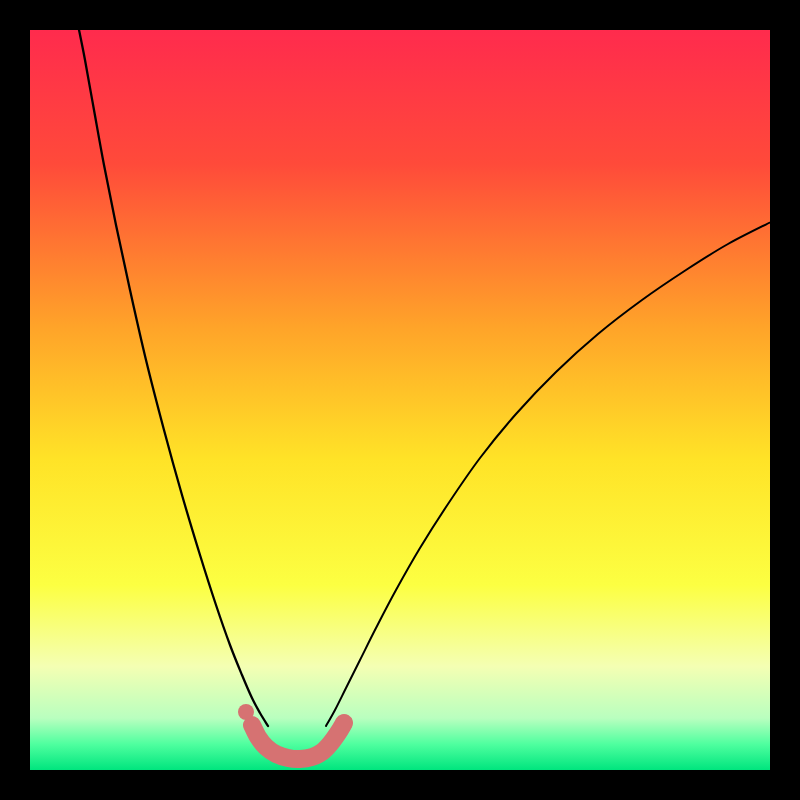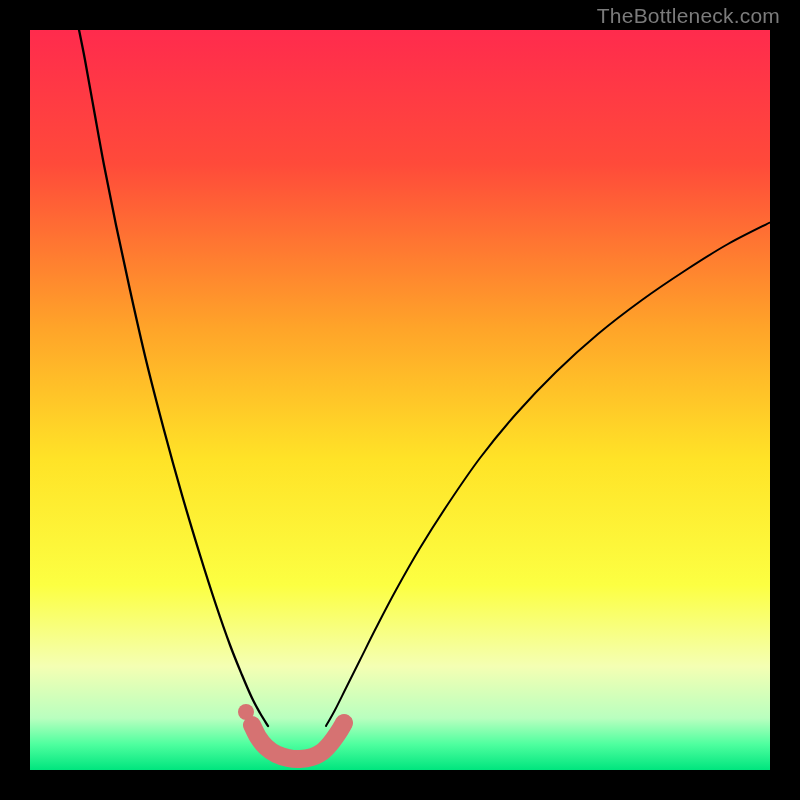--- a/index.html
+++ b/index.html
@@ -33,21 +33,20 @@
     font-size: 21px;
     font-weight: 400;
     letter-spacing: 0.2px;
   }
   svg { display: block; }
 </style>
 </head>
 <body>
 
 <div class="frame">
-  <div class="watermark">TheBottleneck.com</div>
   <div class="plot">
     <svg id="chart-svg" width="740" height="740" viewBox="0 0 740 740">
       <defs>
         <linearGradient id="bg-grad" x1="0" y1="0" x2="0" y2="1">
             <stop offset="0%" stop-color="#ff2b4d"></stop>
             <stop offset="18%" stop-color="#ff4a3a"></stop>
             <stop offset="40%" stop-color="#ffa329"></stop>
             <stop offset="57.99999999999999%" stop-color="#ffe327"></stop>
             <stop offset="75%" stop-color="#fcff42"></stop>
             <stop offset="86%" stop-color="#f4ffb3"></stop>

